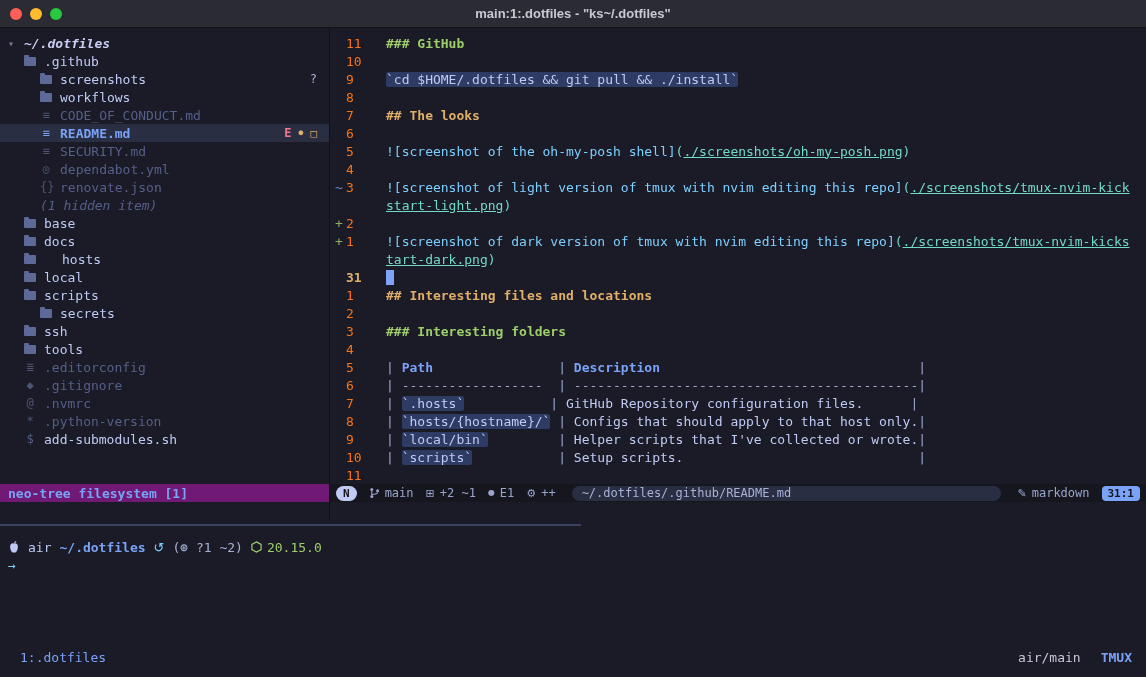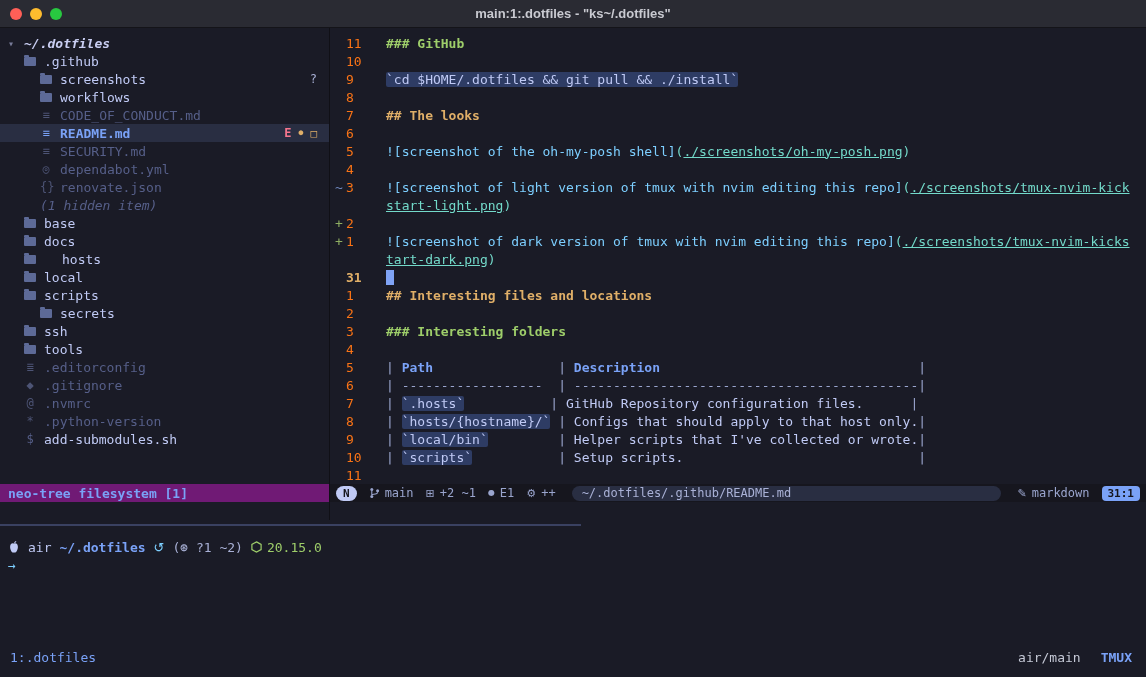--- a/index.html
+++ b/index.html
@@ -86,21 +86,21 @@
   .prompt{height:18px;display:flex;align-items:center;gap:8px;white-space:pre}
   .p-user{color:#c0caf5}
   .p-path{color:#7aa2f7;font-weight:700}
   .p-sync{color:#7dcfff;font-family:"DejaVu Sans","DejaVu Sans Mono",sans-serif}
   .p-git{color:#a9b1d6}
   .p-node{color:#9ece6a;display:inline-flex;align-items:center;gap:5px}
   .prompt-arrow{height:18px;color:#7dcfff;display:flex;align-items:center}
 
   
   .tmux-bar{margin-top:auto;flex:none;display:flex;align-items:flex-end;
-            padding:0 14px 12px 10px;font-size:13px}
+            padding:0 14px 12px 20px;font-size:13px}
   .tx-left{color:#7aa2f7}
   .tx-right{margin-left:auto;display:flex;gap:20px;align-items:center}
   .tx-host{color:#c5c9d6}
   .tx-badge{color:#7aa2f7;font-weight:700}
 </style>
 </head>
 <body>
 
 <div class="app">
 

